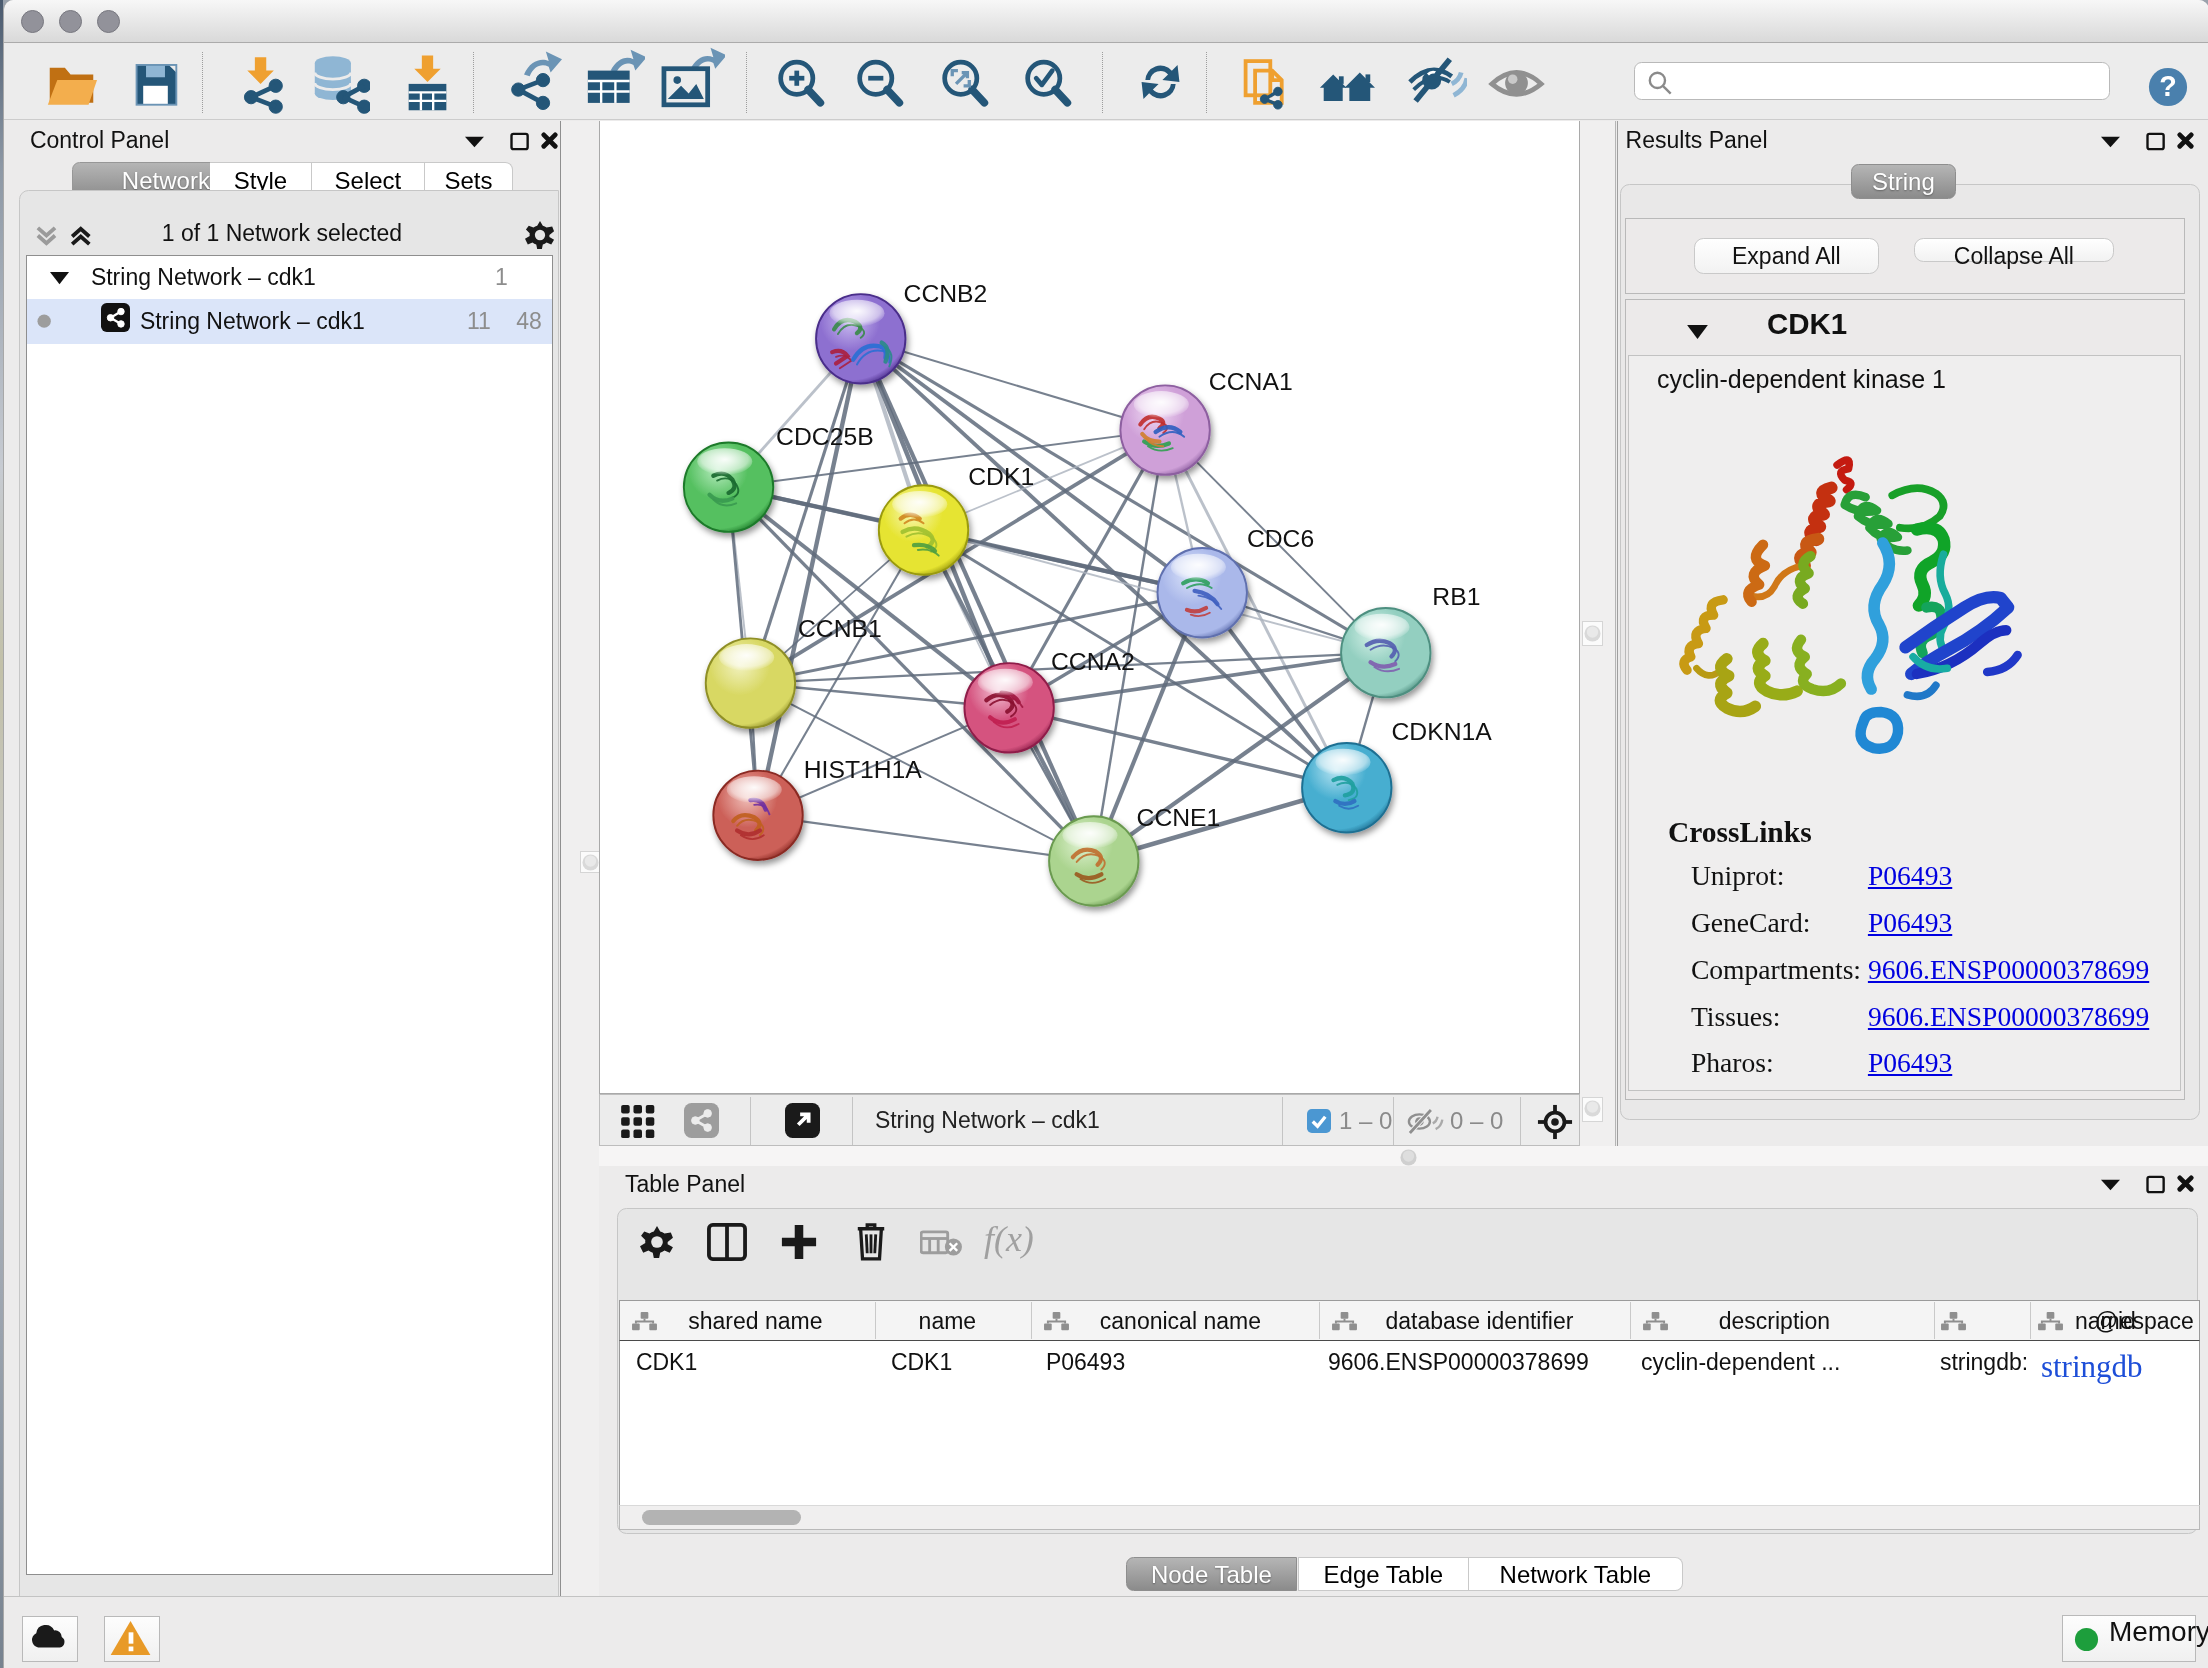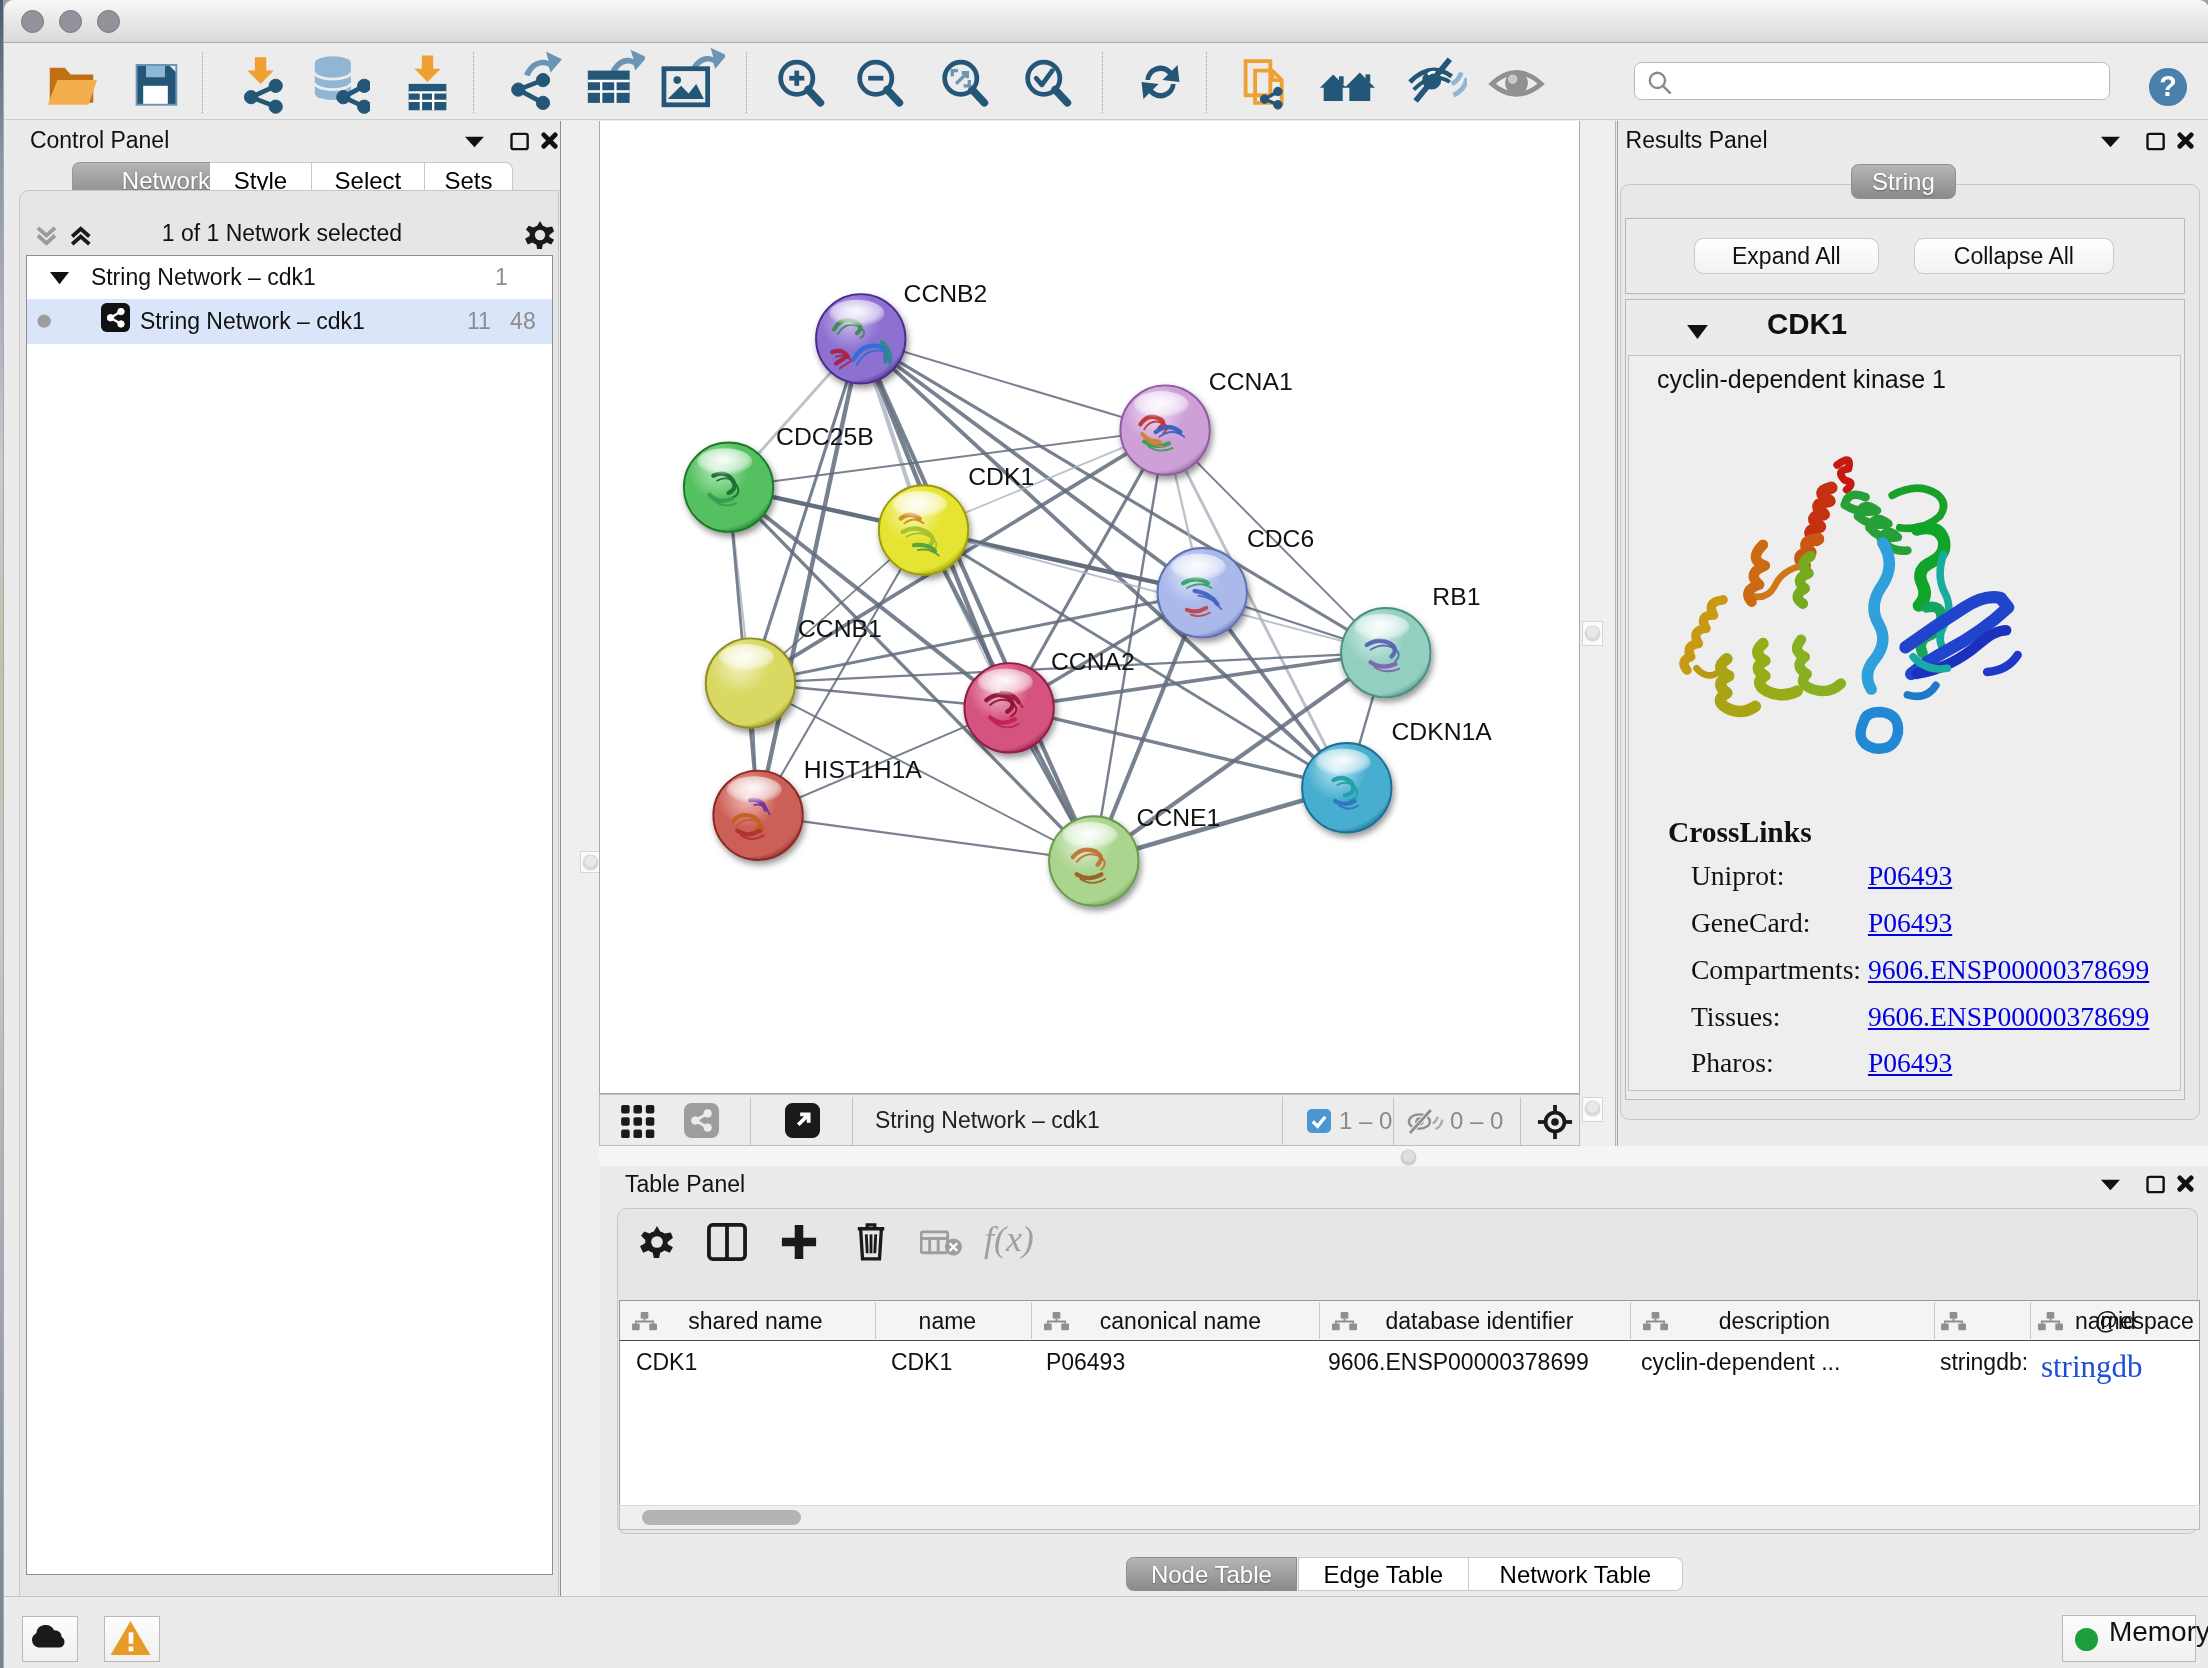--- a/index.html
+++ b/index.html
@@ -239,21 +239,21 @@
                   <circle cx="10" cy="15.5" r="3.4"></circle>
                   <circle cx="21" cy="9" r="3.4"></circle>
                   <circle cx="21" cy="22" r="3.4"></circle>
                   <line x1="10" y1="15.5" x2="21" y2="9" stroke-width="2.4"></line>
                   <line x1="10" y1="15.5" x2="21" y2="22" stroke-width="2.4"></line>
                 </g>
               </svg>
      </div>
      <div class="abs" style="left:113px;top:8.6px;font-size:23px;color:#111">String Network – cdk1</div>
      <div class="abs" style="left:433px;top:8.6px;font-size:23px;color:#8d8d8d;width:38px;text-align:center">11</div>
-     <div class="abs" style="left:477px;top:8.6px;font-size:23px;color:#8d8d8d;width:38px;text-align:center">48</div>
+     <div class="abs" style="left:477px;top:8.6px;font-size:23px;color:#8d8d8d;width:38px;text-align:right">48</div>
    </div>
  </div>
 </div>
 
 <div class="abs" style="left:556px;top:121px;width:39px;height:1475px;background:#f0efef;border-left:1px solid #8f8f8f"></div>
 <div class="abs" style="left:576px;top:851px;width:20px;height:22px;background:#fbfbfb;border:1px solid #d5d5d5"></div>
 <svg class="abs" style="left:578px;top:854px" width="17" height="17" viewBox="0 0 18 18">
         <circle cx="9" cy="9" r="8.5" fill="#d9d9d9"></circle>
         <circle cx="9" cy="7.5" r="6" fill="#e9e9e9"></circle>
       </svg>
@@ -649,21 +649,21 @@
    <path d="M2 5 L22 5 L12 16 Z" fill="#111"></path>
    <rect x="51" y="2" width="17" height="16" fill="none" stroke="#111" stroke-width="2.5" rx="2"></rect>
    <path d="M85 3 L97 15 M97 3 L85 15" stroke="#111" stroke-width="5" stroke-linecap="round"></path>
  </svg>
  <div class="abs" style="z-index:3;left:232px;top:43px;width:105px;height:35px;background:linear-gradient(#b5b5b5,#8b8b8b);border:1px solid #8e8e8e;border-radius:7.6px;color:#fff;text-align:center;font-size:24px;line-height:34px;text-shadow:0 1px 1.9px rgba(0,0,0,.35)">String</div>
 
  <div class="abs" style="left:1px;top:63px;width:580px;height:936px;background:#e9e8e8;border:1px solid #c6c6c6;border-radius:9.5px"></div>
 
  <div class="abs" style="left:5.7px;top:97px;width:560px;height:76px;background:#eceaea;border:1px solid #b9b9b9"></div>
  <div class="wbtn" style="left:75px;top:117px;width:185px;height:36px;line-height:34px">Expand All</div>
- <div class="wbtn" style="left:295px;top:117px;width:200px;height:36px;line-height:34px">Collapse All</div>
+ <div class="wbtn" style="left:295px;top:117px;width:200px;height:24px;line-height:34px">Collapse All</div>
 
  <div class="abs" style="left:5.7px;top:178px;width:560px;height:801px;background:#eceaea;border:1px solid #b9b9b9"></div>
  <svg class="abs" style="left:67px;top:202px" width="23" height="17" viewBox="0 0 24 18">
           <path d="M1 2 L23 2 L12 17 Z" fill="#111"></path>
         </svg>
  <div class="abs" style="left:148px;top:186px;font-size:29.5px;font-weight:bold;color:#111">CDK1</div>
  <div class="abs" style="left:9.5px;top:234px;width:553px;height:736px;background:#efeeee;border:1px solid #c2c2c2"></div>
  <div class="abs" style="left:38px;top:244px;font-size:25px;color:#111">cyclin-dependent kinase 1</div>
 <svg class="abs" style="left:49px;top:319px" width="380" height="333" viewBox="0 0 400 350">
 <g fill="none" stroke-linecap="round" stroke-linejoin="round">

